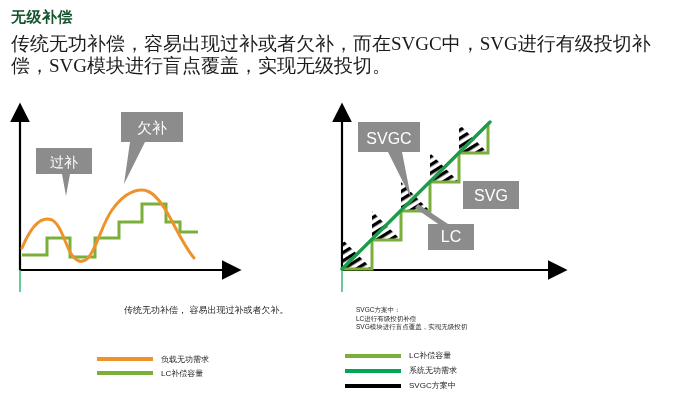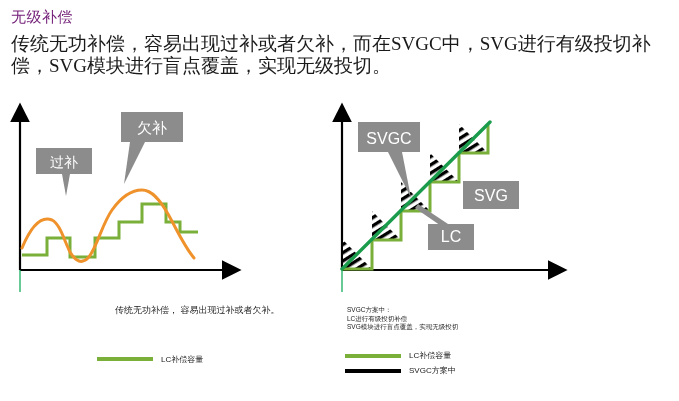--- a/index.html
+++ b/index.html
@@ -13,23 +13,23 @@
     position: relative;
     font-family: "Liberation Sans", "DejaVu Sans", sans-serif;
     color: #231f20;
     overflow: hidden;
   }
   #page-title {
     position: absolute;
     left: 11px;
     top: 8px;
     font-size: 15px;
-    font-weight: normal;
+    font-weight: bold;
     letter-spacing: 0.5px;
-    color: #701a75;
+    color: #14532d;
   }
   #intro-paragraph {
     position: absolute;
     left: 11px;
     top: 33px;
     width: 655px;
     font-size: 19px;
     line-height: 22px;
     color: #1a1a1a;
     font-family: "Liberation Serif", "DejaVu Serif", serif;
@@ -45,20 +45,21 @@
     position: absolute;
     top: 0;
     left: 0;
   }
   .caption {
     position: absolute;
     font-size: 8px;
     color: #1a1a1a;
     line-height: 10px;
     white-space: pre-line;
+    margin-left: 9px;
   }
   #caption-left {
     left: 115px;
     top: 205px;
     font-size: 9px;
   }
   #caption-right {
     left: 347px;
     top: 206px;
     font-size: 6.5px;
@@ -187,29 +188,37 @@
     </g>
   </svg>
 
   <div class="caption" id="caption-left">传统无功补偿，  容易出现过补或者欠补。</div>
   <div class="caption" id="caption-right">SVGC方案中：
 LC进行有级投切补偿
 SVG模块进行盲点覆盖，实现无级投切</div>
 
   <div class="legend-block" id="legend-left">
     <div class="legend-row">
+      <span class="legend-swatch" style="background:#f0922b"></span>
+      <span class="legend-label">负载无功需求</span>
+    </div>
+    <div class="legend-row">
       <span class="legend-swatch" style="background:#7ab03a"></span>
       <span class="legend-label">LC补偿容量</span>
     </div>
   </div>
 
   <div class="legend-block" id="legend-right">
     <div class="legend-row">
       <span class="legend-swatch" style="background:#7ab03a"></span>
       <span class="legend-label">LC补偿容量</span>
     </div>
     <div class="legend-row">
+      <span class="legend-swatch" style="background:#00a651"></span>
+      <span class="legend-label">系统无功需求</span>
+    </div>
+    <div class="legend-row">
       <span class="legend-swatch" style="background:#000000"></span>
       <span class="legend-label">SVGC方案中</span>
     </div>
   </div>
 
 </div>
 
 </body></html>

